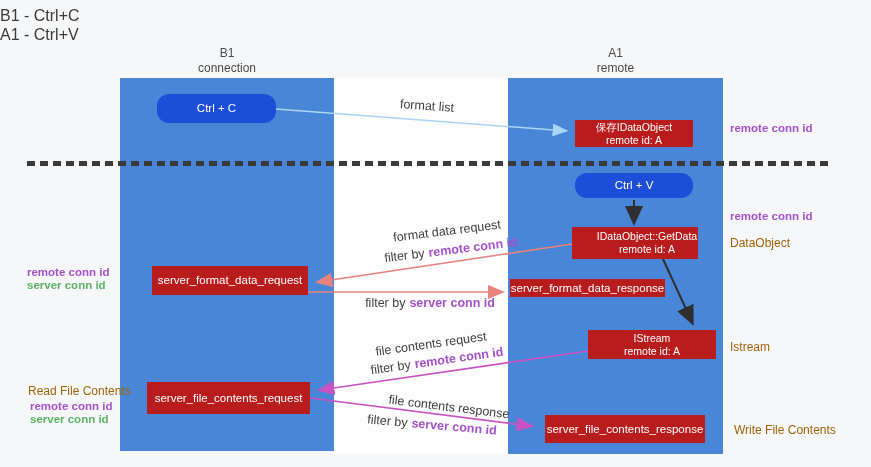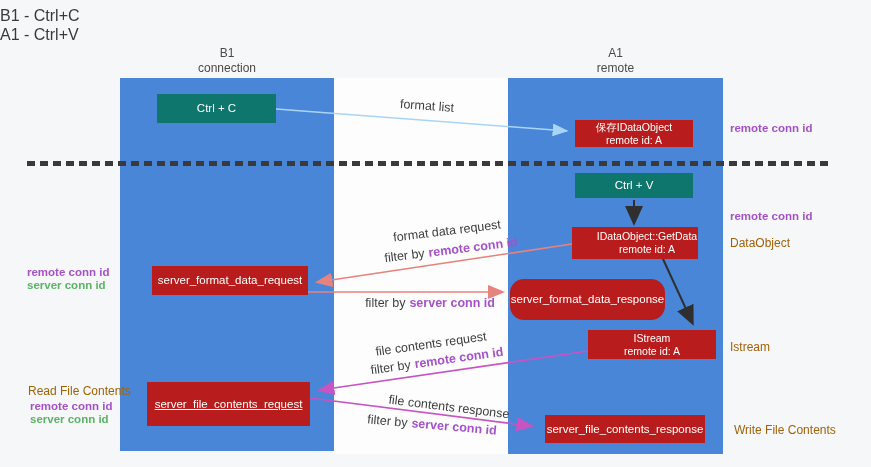--- a/index.html
+++ b/index.html
@@ -28,21 +28,21 @@
     font-size: 12px; line-height: 15px; color: #4a4a4a;
   }
   .col-header.left  { left: 120px; width: 214px; }
   .col-header.right { left: 508px; width: 215px; }
   .box {
     position: absolute; display: flex; flex-direction: column;
     align-items: center; justify-content: center;
     color: #ffffff; font-size: 11.5px; line-height: 13px; text-align: center;
     z-index: 3;
   }
-  .box.green  { background: #0f766e; }
+  .box.green  { background: #1d4ed8; border-radius: 12px; }
   .box.orange { background: #b91c1c; }
   .box .l2 { font-size: 10.5px; }
   .box.two { font-size: 10.5px; }
   svg.arrows { position: absolute; inset: 0; z-index: 2; pointer-events: none; }
   .dashed-line {
     position: absolute; left: 27px; top: 161px; width: 803px; height: 5px; z-index: 4;
     background: repeating-linear-gradient(90deg, #3a3a3a 0 8px, transparent 8px 13px);
   }
   .flow-label {
     position: absolute; z-index: 5; white-space: nowrap;
@@ -109,36 +109,36 @@
   </svg>
 
   <div class="dashed-line"></div>
 
   <div class="box green" style="left:157px; top:94px; width:119px; height:29px;">
     <div>Ctrl + C</div>
   </div>
   <div class="box orange" style="left:152px; top:266px; width:156px; height:29px;">
     <div>server_format_data_request</div>
   </div>
-  <div class="box orange" style="left:147px; top:382px; width:163px; height:44px;text-decoration:underline;">
+  <div class="box orange" style="left:147px; top:382px; width:163px; height:32px;">
     <div>server_file_contents_request</div>
   </div>
 
   <div class="box orange two" style="left:575px; top:120px; width:118px; height:27px;">
     <div>保存IDataObject</div>
     <div class="l2">remote id: A</div>
   </div>
   <div class="box green" style="left:575px; top:173px; width:118px; height:25px;">
     <div>Ctrl + V</div>
   </div>
   <div class="box orange two" style="left:572px; top:227px; width:126px; height:32px;padding-left:24px;">
     <div>IDataObject::GetData</div>
     <div class="l2">remote id: A</div>
   </div>
-  <div class="box orange" style="left:510px; top:279px; width:155px; height:41px;border-radius:14px;">
+  <div class="box orange" style="left:510px; top:279px; width:155px; height:18px;">
     <div>server_format_data_response</div>
   </div>
   <div class="box orange two" style="left:588px; top:330px; width:128px; height:29px;">
     <div>IStream</div>
     <div class="l2">remote id: A</div>
   </div>
   <div class="box orange" style="left:545px; top:415px; width:160px; height:28px;">
     <div>server_file_contents_response</div>
   </div>
 

